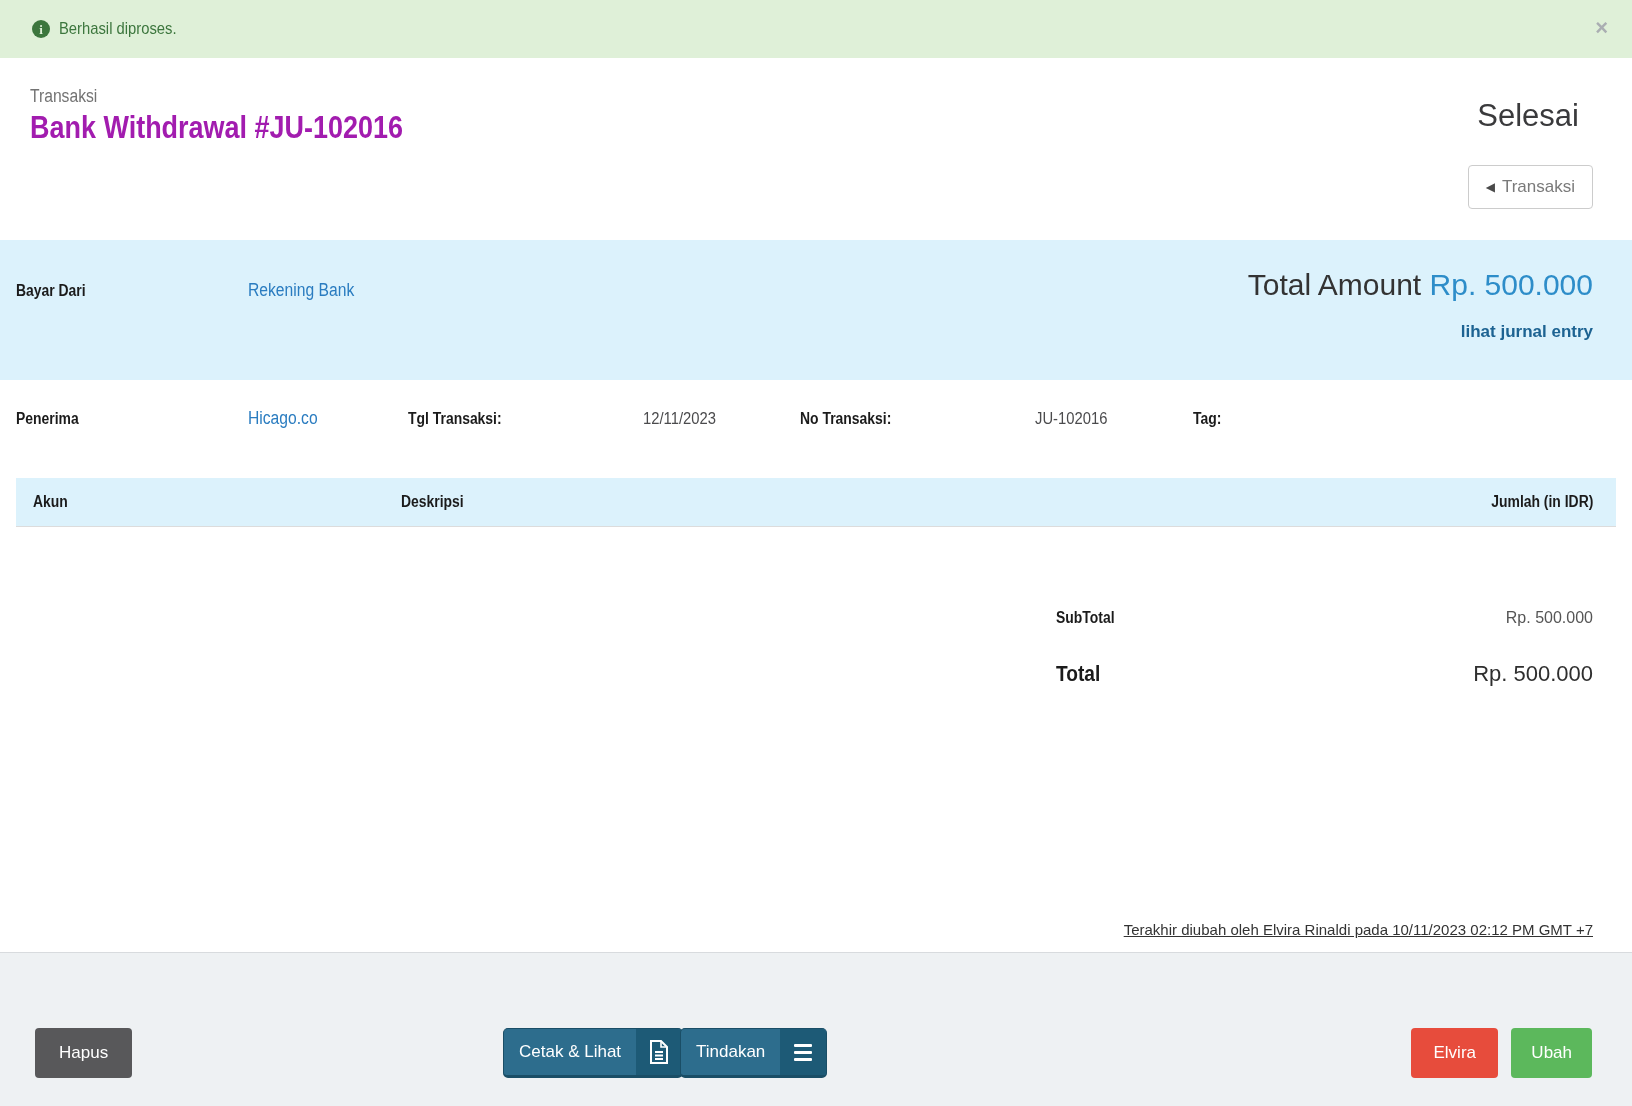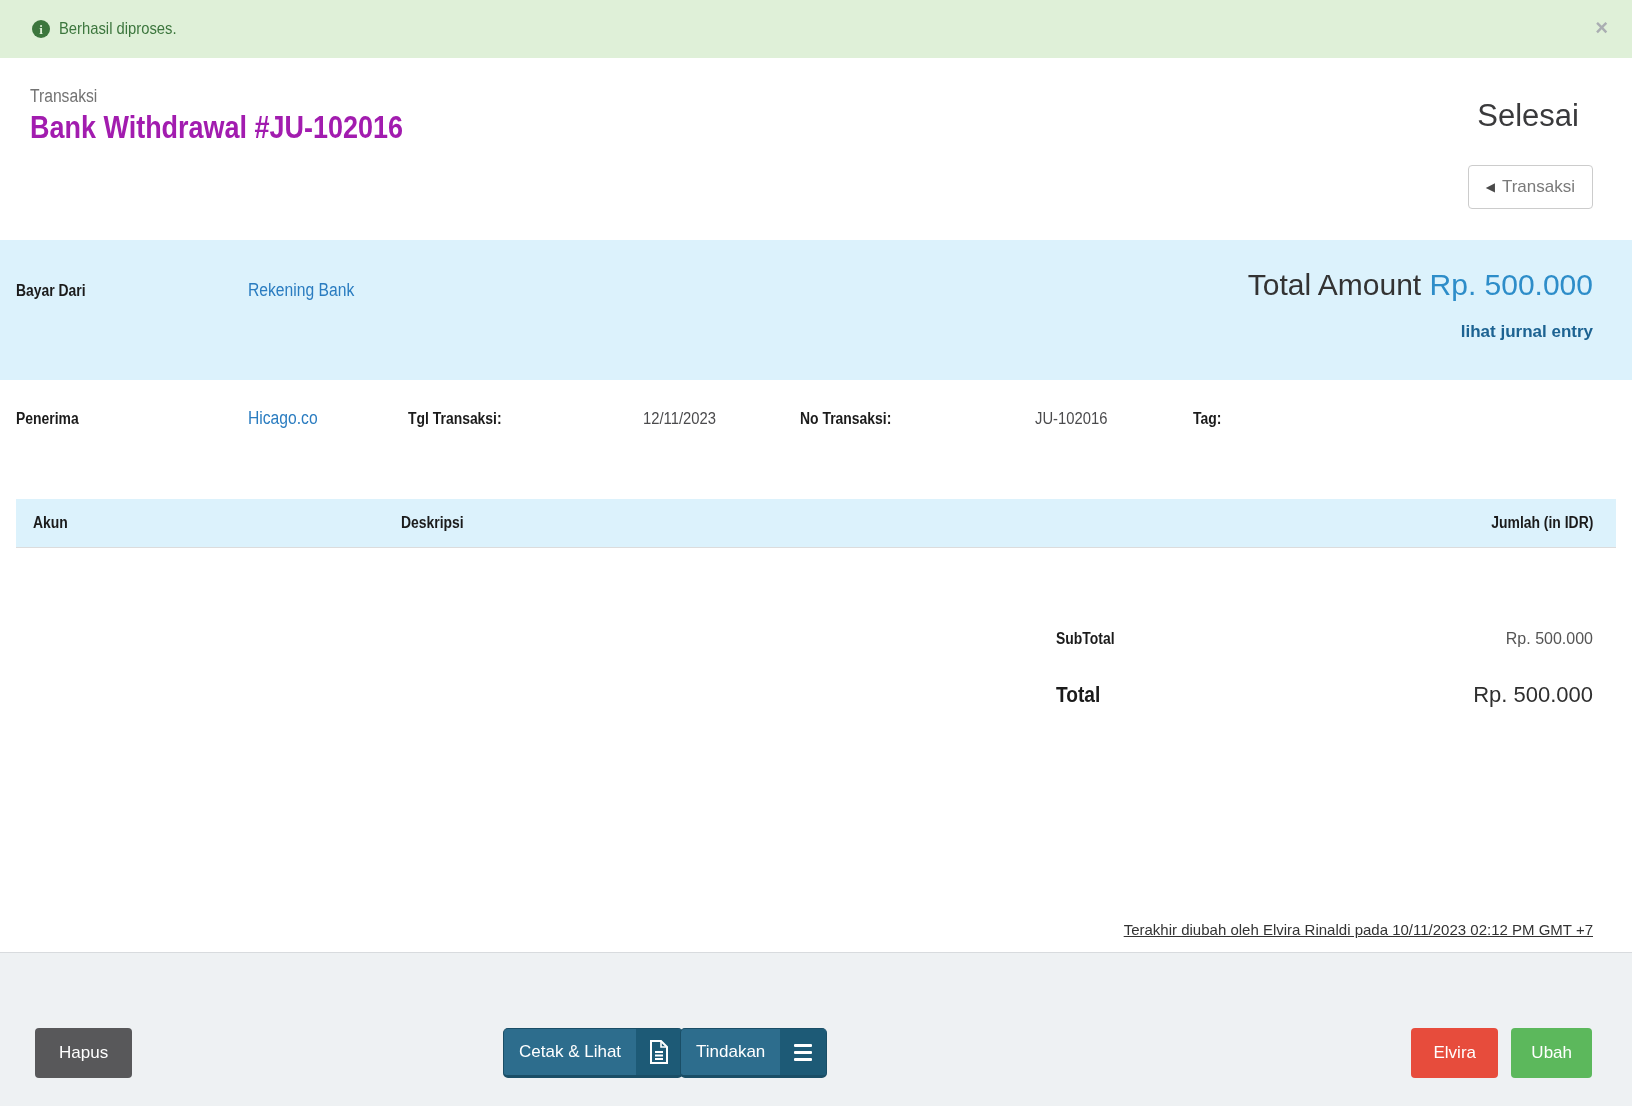--- a/index.html
+++ b/index.html
@@ -40,21 +40,21 @@
   .field-label { font-size:16px; font-weight:bold; color:#1b1b1b; }
   .lbl-w1 { width:232px; }
   a.blue-link { color:#2a7cc0; text-decoration:none; font-size:18px; cursor:pointer; }
   .total-amount { position:absolute; top:28px; right:39px; font-size:30px; white-space:nowrap; }
   .total-amount .ta-label { color:#333; }
   .total-amount .ta-value { color:#2d8dc9; }
   .journal-link { position:absolute; top:82px; right:39px; font-size:17px; font-weight:bold;
                   color:#1d6392; text-decoration:none; cursor:pointer; }
 
   
-  .details { height:119px; padding:28px 0 0 16px; display:flex; align-items:baseline; background:#fff; }
+  .details { height:98px; padding:28px 0 0 16px; display:flex; align-items:baseline; background:#fff; }
   .fv { font-size:17px; color:#4b4b4d; }
   .dw-v1 { width:160px; } .dw-l2 { width:235px; } .dw-v2 { width:157px; }
   .dw-l3 { width:235px; } .dw-v3 { width:158px; }
 
   
   .tx-table { margin:0 16px; }
   .tx-head { background:#dcf2fc; height:49px; display:flex; align-items:center;
              border-bottom:1px solid #dcdcdc; font-size:16px; font-weight:bold; color:#1b1b1b; }
   .col-akun { width:385px; padding-left:17px; }
   .col-desk { flex:1; }

